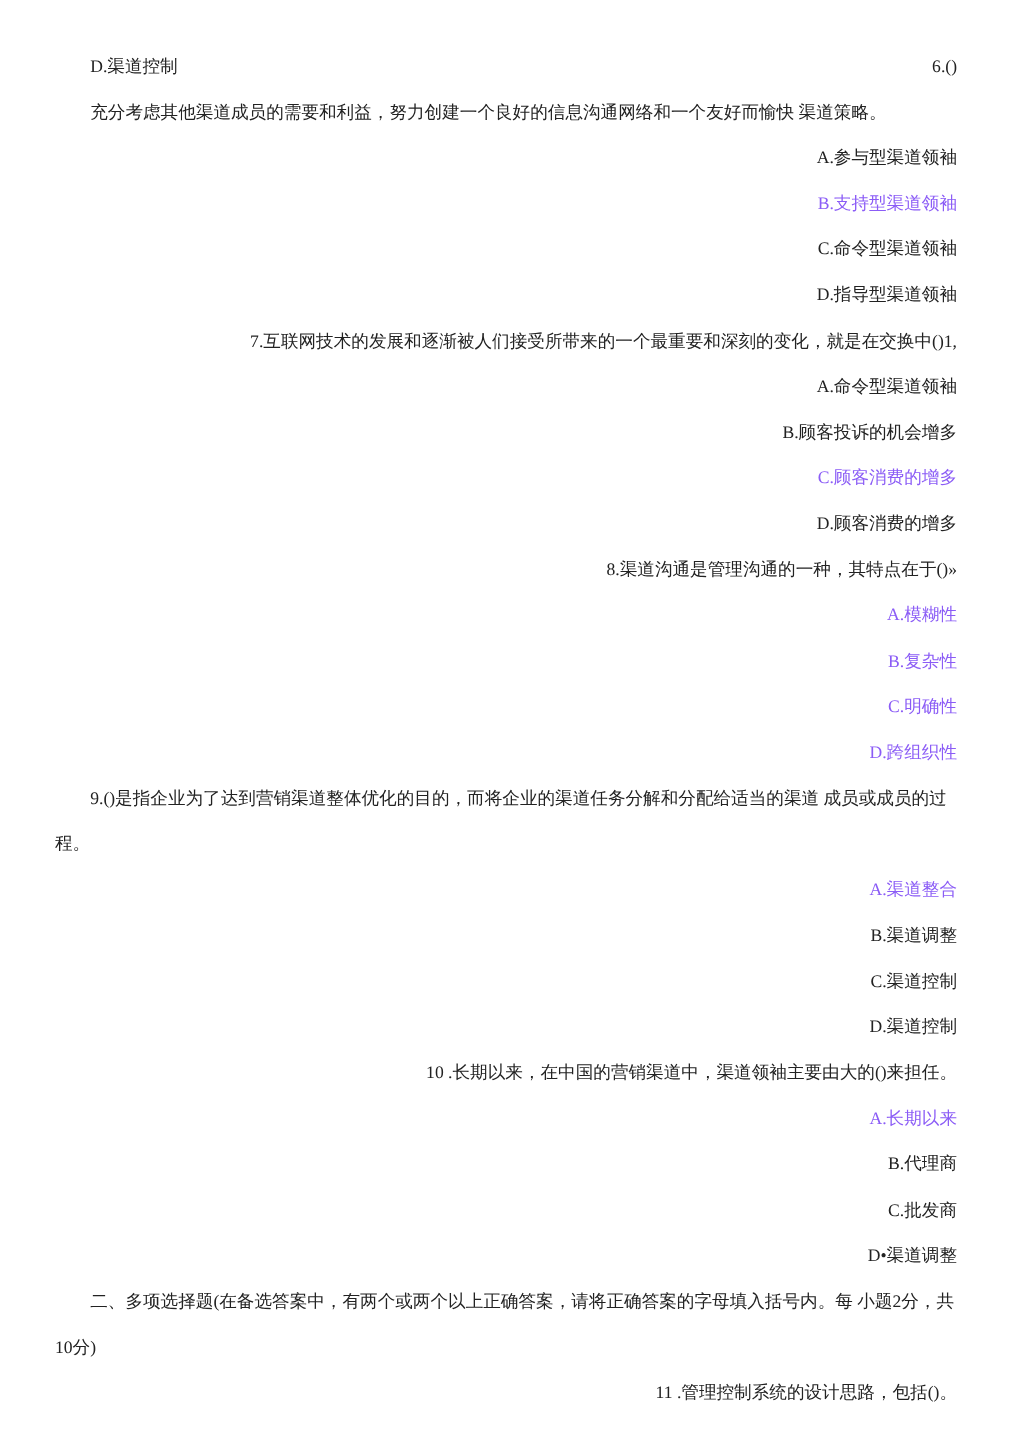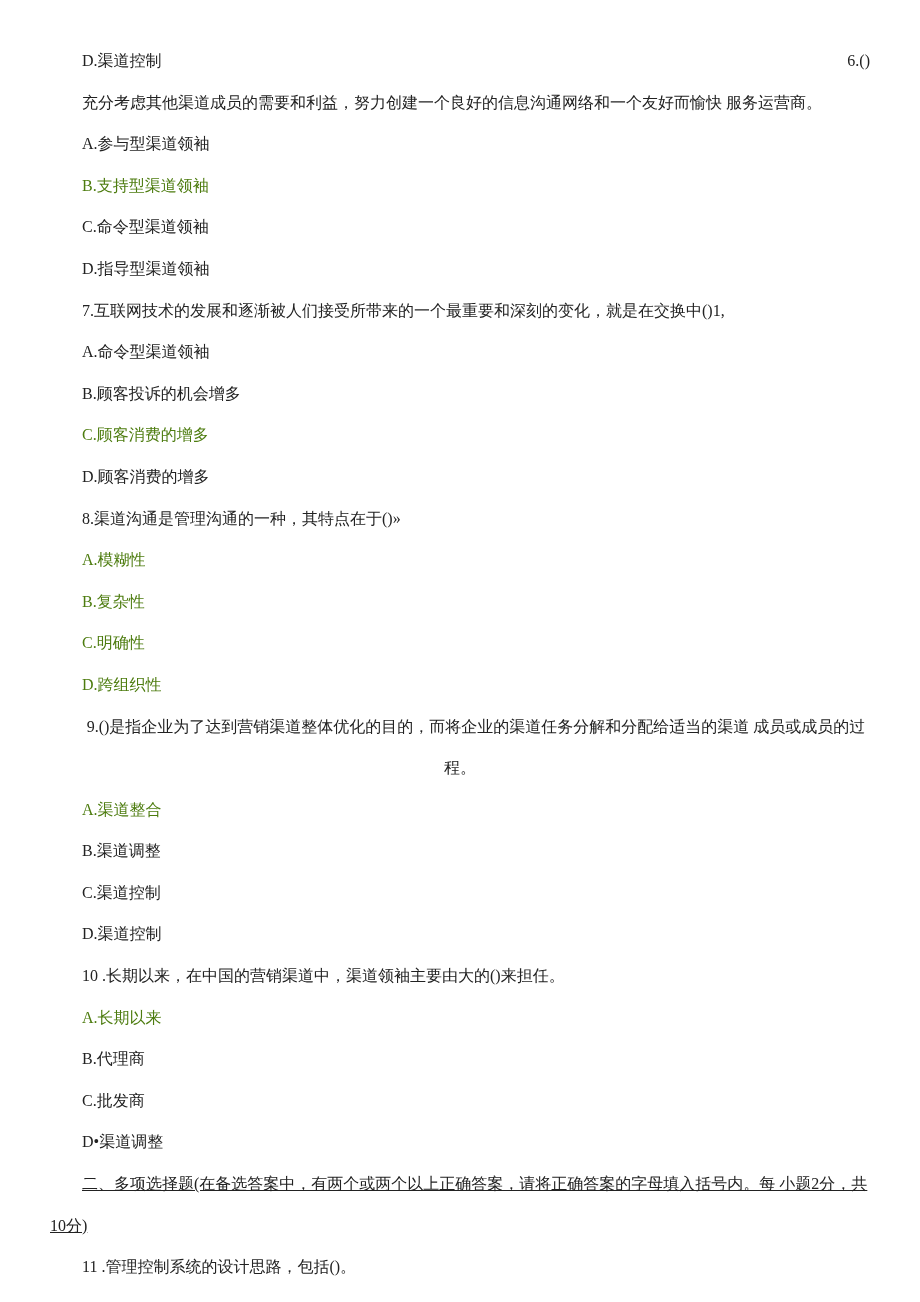--- a/index.html
+++ b/index.html
@@ -8,73 +8,74 @@
     font-family: "SimSun", "宋体", serif;
     font-size: 16px;
     color: #222;
     background: #fff;
     width: 920px;
     box-sizing: border-box;
     line-height: 2.6;
   }
   .line {
     text-indent: 2em;
+    text-align: right;
   }
   .line-no-indent {
     text-indent: 0;
   }
   .first-row {
     display: flex;
     justify-content: space-between;
     text-indent: 2em;
   }
   .hl {
-    color: #4d7c0f;
+    color: #8b5cf6;
   }
 </style>
 </head>
 <body>
 
 <div class="first-row">
   <span>D.渠道控制</span>
   <span>6.()</span>
 </div>
 
 <div class="line-no-indent">
-  <span style="display:inline-block; text-indent:2em;">充分考虑其他渠道成员的需要和利益，努力创建一个良好的信息沟通网络和一个友好而愉快 服务运营商。</span>
+  <span style="display:inline-block; text-indent:2em;">充分考虑其他渠道成员的需要和利益，努力创建一个良好的信息沟通网络和一个友好而愉快 渠道策略。</span>
 </div>
 
 <div class="line">A.参与型渠道领袖</div>
 <div class="line hl">B.支持型渠道领袖</div>
 <div class="line">C.命令型渠道领袖</div>
 <div class="line">D.指导型渠道领袖</div>
 
 <div class="line">7.互联网技术的发展和逐渐被人们接受所带来的一个最重要和深刻的变化，就是在交换中()1,</div>
 <div class="line">A.命令型渠道领袖</div>
 <div class="line">B.顾客投诉的机会增多</div>
 <div class="line hl">C.顾客消费的增多</div>
 <div class="line">D.顾客消费的增多</div>
 
 <div class="line">8.渠道沟通是管理沟通的一种，其特点在于()»</div>
 <div class="line hl">A.模糊性</div>
 <div class="line hl">B.复杂性</div>
 <div class="line hl">C.明确性</div>
 <div class="line hl">D.跨组织性</div>
 
 <div class="line-no-indent">
-  <span style="display:inline-block; text-indent:2em;text-align:center;">9.()是指企业为了达到营销渠道整体优化的目的，而将企业的渠道任务分解和分配给适当的渠道 成员或成员的过程。</span>
+  <span style="display:inline-block; text-indent:2em;">9.()是指企业为了达到营销渠道整体优化的目的，而将企业的渠道任务分解和分配给适当的渠道 成员或成员的过程。</span>
 </div>
 <div class="line hl">A.渠道整合</div>
 <div class="line">B.渠道调整</div>
 <div class="line">C.渠道控制</div>
 <div class="line">D.渠道控制</div>
 
 <div class="line">10 .长期以来，在中国的营销渠道中，渠道领袖主要由大的()来担任。</div>
 <div class="line hl">A.长期以来</div>
 <div class="line">B.代理商</div>
 <div class="line">C.批发商</div>
 <div class="line">D•渠道调整</div>
 
 <div class="line-no-indent">
-  <span style="display:inline-block; text-indent:2em;text-decoration:underline;">二、多项选择题(在备选答案中，有两个或两个以上正确答案，请将正确答案的字母填入括号内。每 小题2分，共10分)</span>
+  <span style="display:inline-block; text-indent:2em;">二、多项选择题(在备选答案中，有两个或两个以上正确答案，请将正确答案的字母填入括号内。每 小题2分，共10分)</span>
 </div>
 
 <div class="line">11 .管理控制系统的设计思路，包括()。</div>
 
 </body></html>

